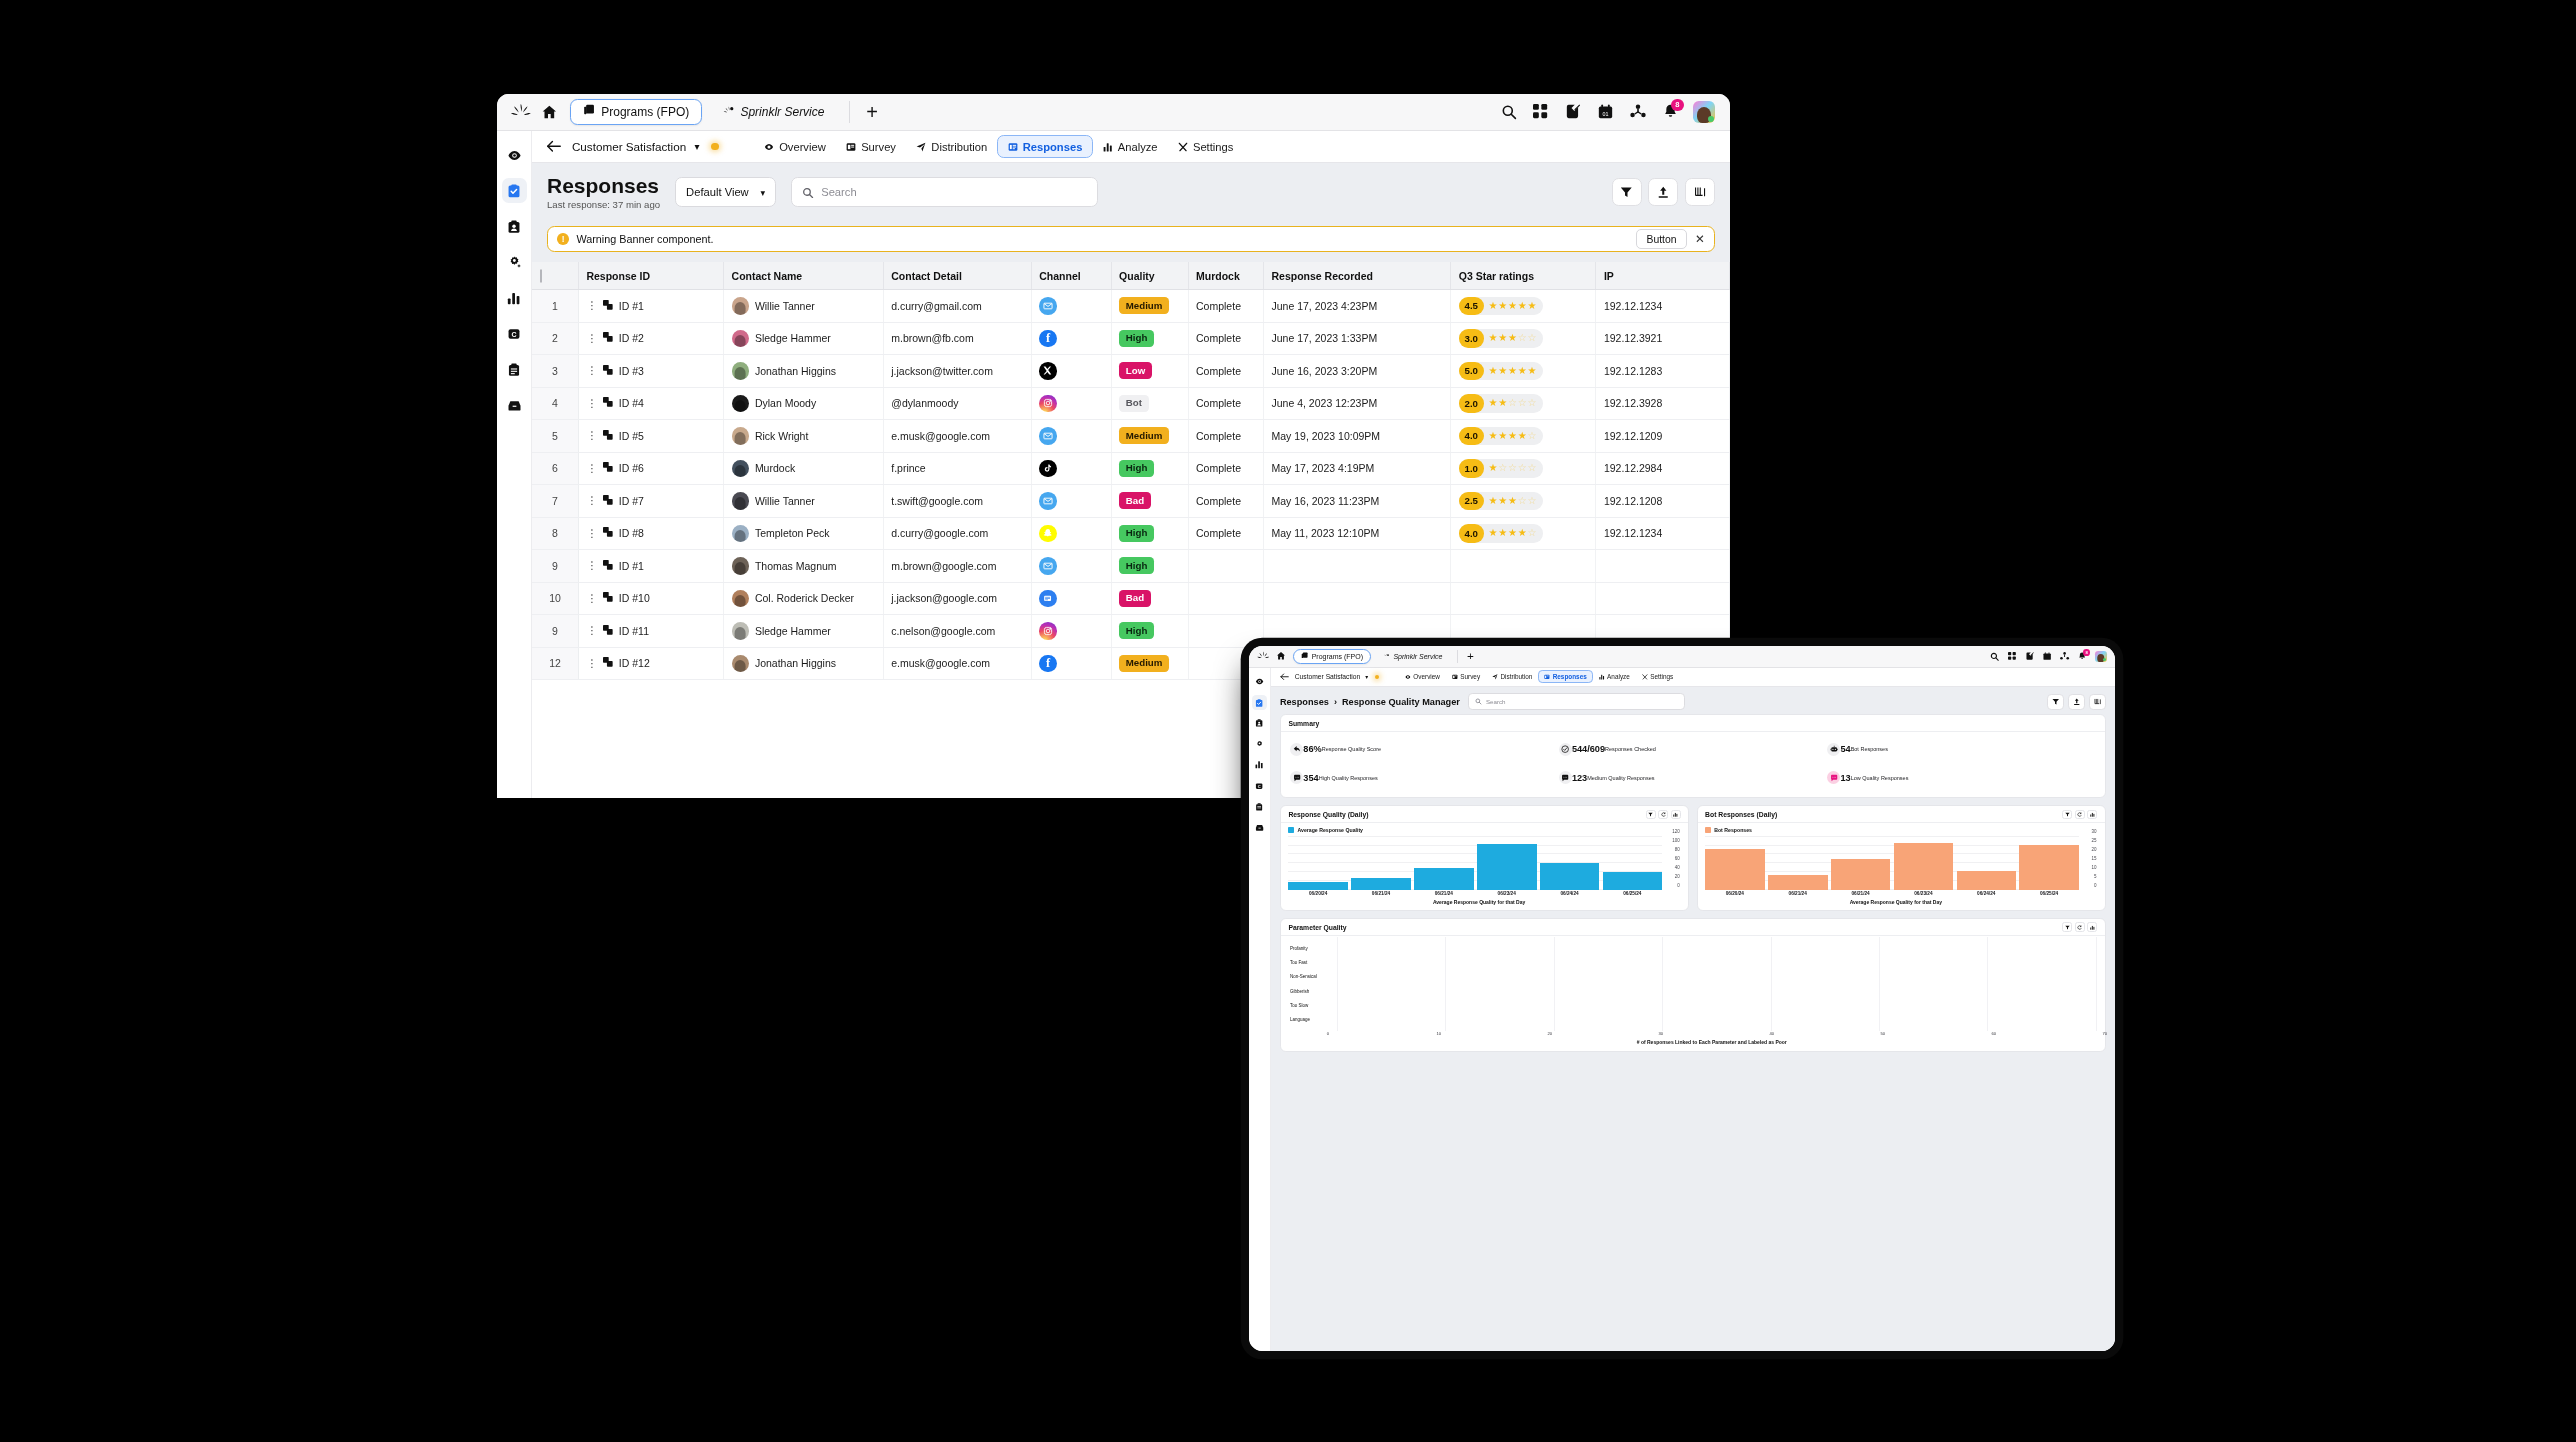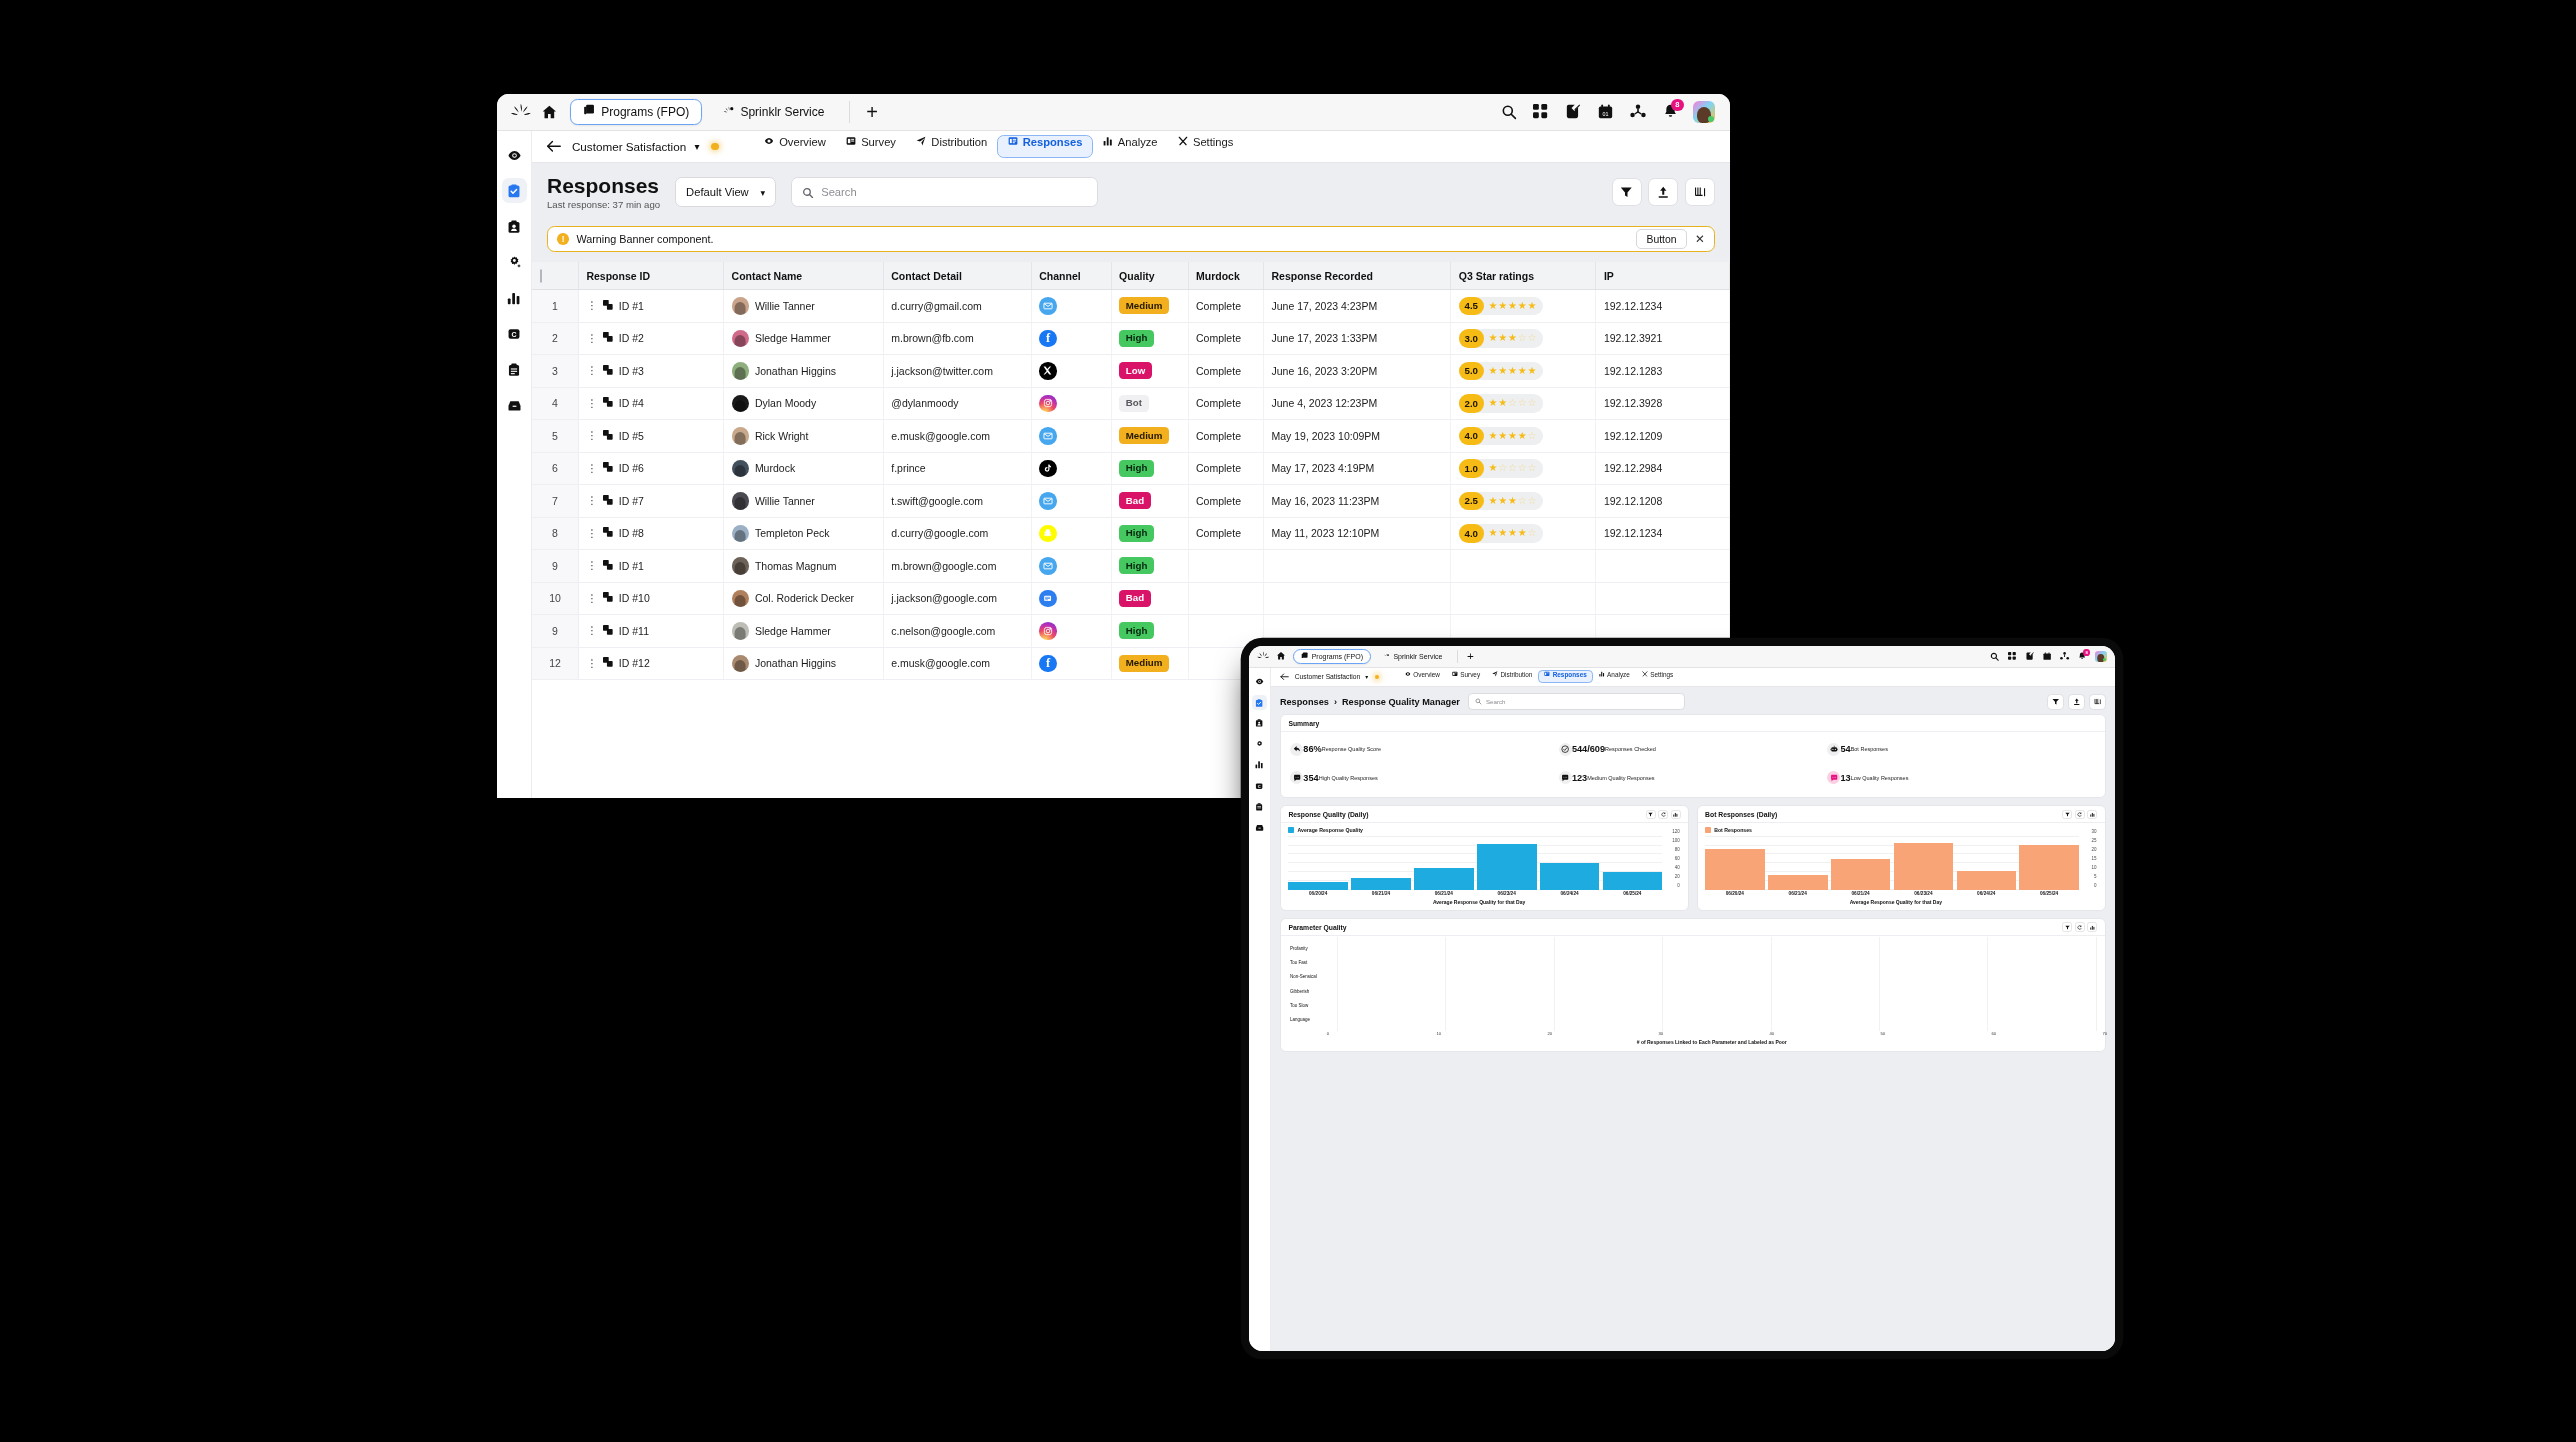--- a/index.html
+++ b/index.html
@@ -26,21 +26,21 @@
   .homebtn { display:flex; align-items:center; justify-content:center; }
   .w1 .homebtn { width:25px;height:25px;margin-left:3.3px; }
   .w2 .homebtn { width:15px;height:15px;margin-left:2.5px; }
 
   .tabpill { display:flex; align-items:center; gap:5.8px; border-radius:7.5px;
              white-space:nowrap; color:#111; }
   .w1 .tabpill { height:26px; padding:0 11.7px; font-size:12px; margin-left:8.3px; }
   .w2 .tabpill { height:15px; padding:0 6.7px; font-size:7px; margin-left:5px; gap:3.3px; }
   .tabpill.active { background:#fff; border:1.2px solid #6aa4f4;
                     box-shadow:0 0.8px 1.7px rgba(0,0,0,.07); }
-  .tabpill.plain { border:1.2px solid transparent; }
+  .tabpill.plain { border:1.2px solid transparent;font-style:italic; }
 
   .tabdiv { width:0.8px; background:#dcdce0; }
   .w1 .tabdiv { height:21.7px; margin:0 11.7px; }
   .w2 .tabdiv { height:12.5px; margin:0 6.7px; }
 
   .plusbtn { display:flex; align-items:center; justify-content:center; color:#111; }
   .w1 .plusbtn { width:21.7px;height:21.7px;font-size:20px;font-weight:400;line-height:1; }
   .w2 .plusbtn { width:12.5px;height:12.5px;font-size:11.7px;line-height:1; }
 
   .topicons { margin-left:auto; display:flex; align-items:center; }
@@ -95,21 +95,21 @@
   .w2 .crumbname { font-size:6.7px; }
   .chev { color:#111; }
   .w1 .chev { font-size:10px; }
   .w2 .chev { font-size:5.8px; }
   .statusdot { border-radius:50%; background:#f2b01e; box-shadow:0 0 5px 2.5px rgba(242,176,30,.35); }
   .w1 .statusdot { width:7.5px;height:7.5px;margin-left:3.3px; }
   .w2 .statusdot { width:4.2px;height:4.2px;margin-left:1.7px; }
 
   .navtabs { display:flex; align-items:center; margin-left:27px; }
   .w2 .navtabs { margin-left:15px; }
-  .navtab { display:flex; align-items:flex-start; border-radius:6.7px; white-space:nowrap;
+  .navtab { display:flex; align-items:center; border-radius:6.7px; white-space:nowrap;
             color:#1a1a1a; border:0.8px solid transparent; }
   .w1 .navtab { height:22.5px; padding:0 9.2px; gap:5px; font-size:11.2px; }
   .w2 .navtab { height:13.3px; padding:0 5px; gap:2.5px; font-size:6.4px; border-radius:4.2px; }
   .navtab.sel { background:#e9f1fe; border-color:#8bb6f6; color:#1360e0; font-weight:700; }
 
   
   .pagehead { display:flex; align-items:center; background:#eceef2; }
   .w1 .pagehead { padding:11.7px 15px 6.7px; gap:15px; }
   .w2 .pagehead { padding:6.7px 9.2px 4.2px; gap:8.3px; }
   .ptitle { font-weight:700; color:#111; }

